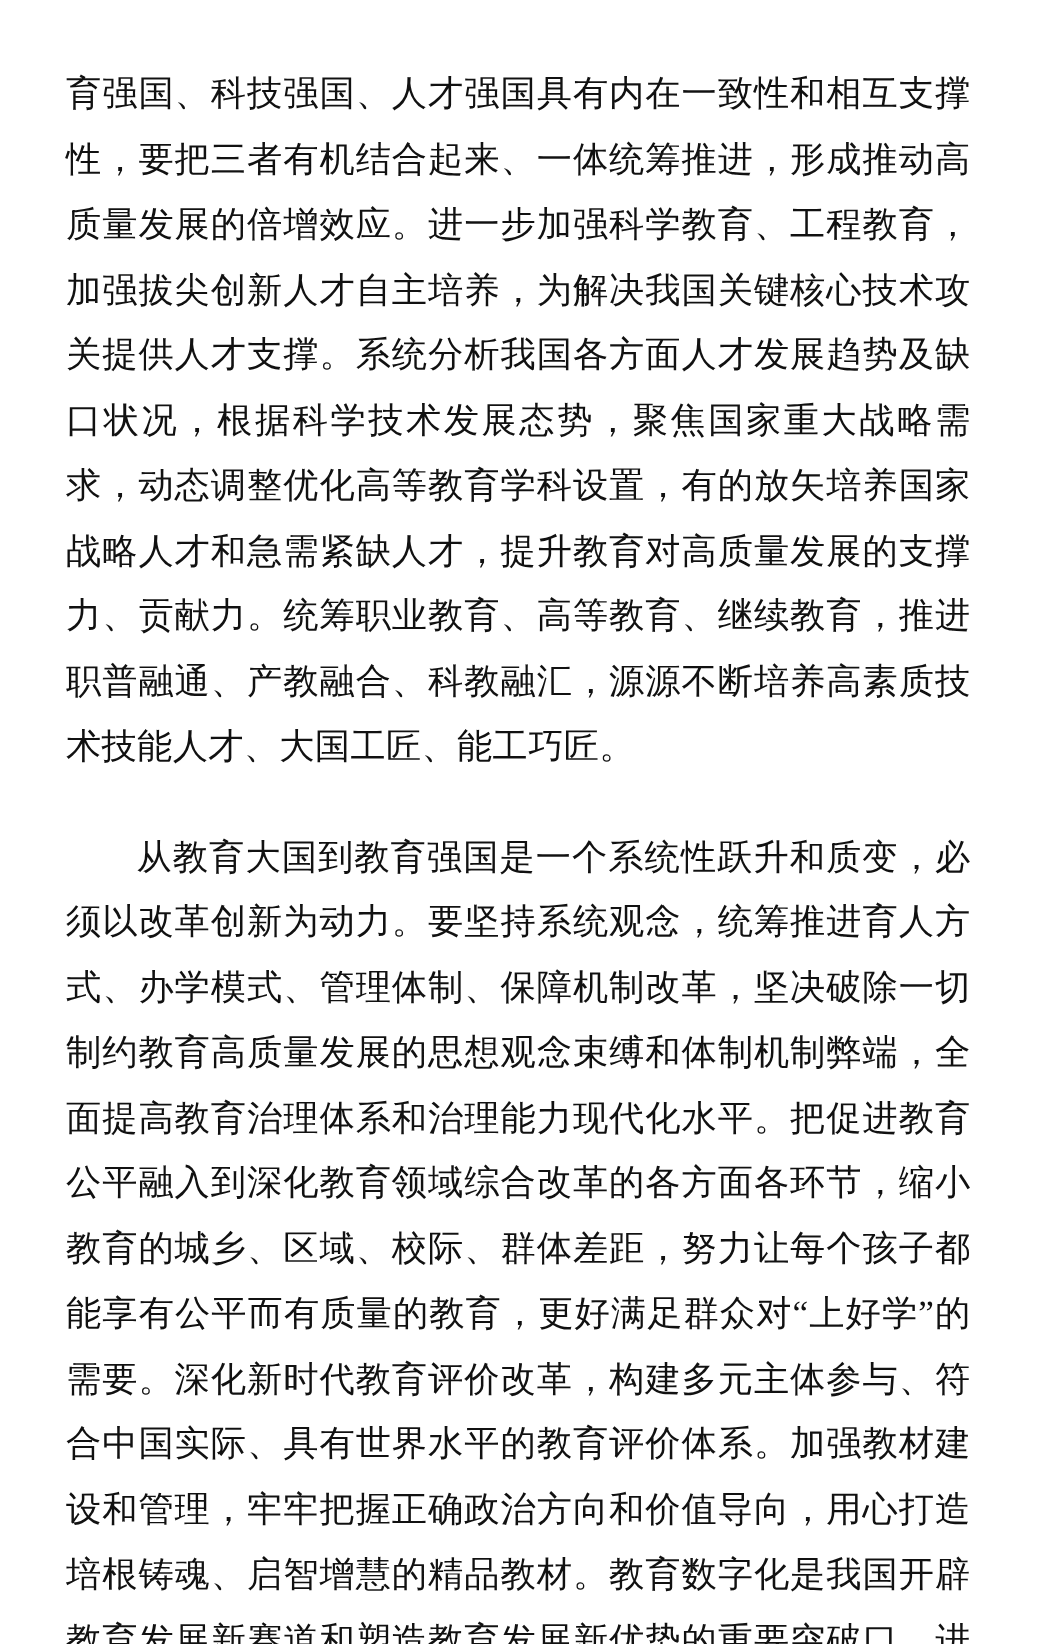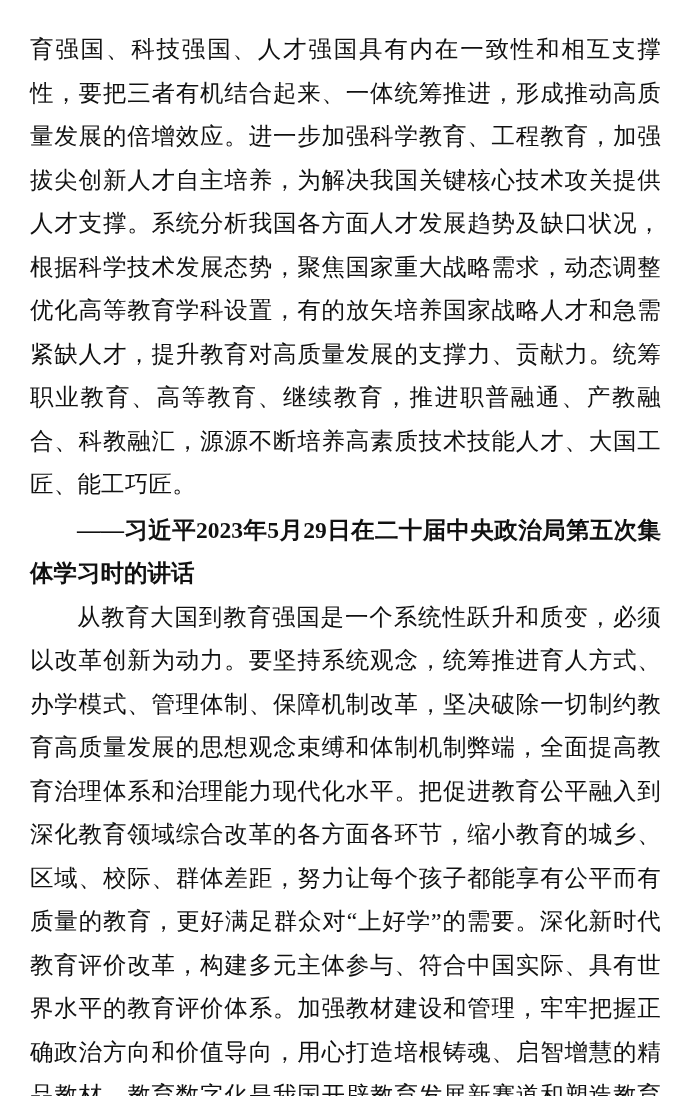--- a/index.html
+++ b/index.html
@@ -20,21 +20,21 @@
     height: 1096px;
     padding: 28px 30px 10px 30px;
     background: #ffffff;
   }
   .para {
     font-size: 23.5px;
     line-height: 43.5px;
     text-align: justify;
     text-justify: inter-ideograph;
     letter-spacing: 0.2px;
-    margin: 0;
+    margin: 14px;
     color: #111111;
   }
   .para.indent {
     text-indent: 2em;
   }
   .attribution {
     font-size: 23.5px;
     line-height: 43.5px;
     text-align: justify;
     text-justify: inter-ideograph;
@@ -47,17 +47,16 @@
 </style>
 </head>
 <body>
 
 <div id="page">
 
   <p class="para">育强国、科技强国、人才强国具有内在一致性和相互支撑性，要把三者有机结合起来、一体统筹推进，形成推动高质量发展的倍增效应。进一步加强科学教育、工程教育，加强拔尖创新人才自主培养，为解决我国关键核心技术攻关提供人才支撑。系统分析我国各方面人才发展趋势及缺口状况，根据科学技术发展态势，聚焦国家重大战略需求，动态调整优化高等教育学科设置，有的放矢培养国家战略人才和急需紧缺人才，提升教育对高质量发展的支撑力、贡献力。统筹职业教育、高等教育、继续教育，推进职普融通、产教融合、科教融汇，源源不断培养高素质技术技能人才、大国工匠、能工巧匠。</p>
 
   <div class="spacer-sm"></div>
 
-  <p class="attribution">——习近平2023年5月29日在二十届中央政治局第五次集体学习时的讲话</p>
 
   <p class="para indent">从教育大国到教育强国是一个系统性跃升和质变，必须以改革创新为动力。要坚持系统观念，统筹推进育人方式、办学模式、管理体制、保障机制改革，坚决破除一切制约教育高质量发展的思想观念束缚和体制机制弊端，全面提高教育治理体系和治理能力现代化水平。把促进教育公平融入到深化教育领域综合改革的各方面各环节，缩小教育的城乡、区域、校际、群体差距，努力让每个孩子都能享有公平而有质量的教育，更好满足群众对“上好学”的需要。深化新时代教育评价改革，构建多元主体参与、符合中国实际、具有世界水平的教育评价体系。加强教材建设和管理，牢牢把握正确政治方向和价值导向，用心打造培根铸魂、启智增慧的精品教材。教育数字化是我国开辟教育发展新赛道和塑造教育发展新优势的重要突破口。进一步推进数字教育，为个</p>
 
 </div>
 
 </body></html>

